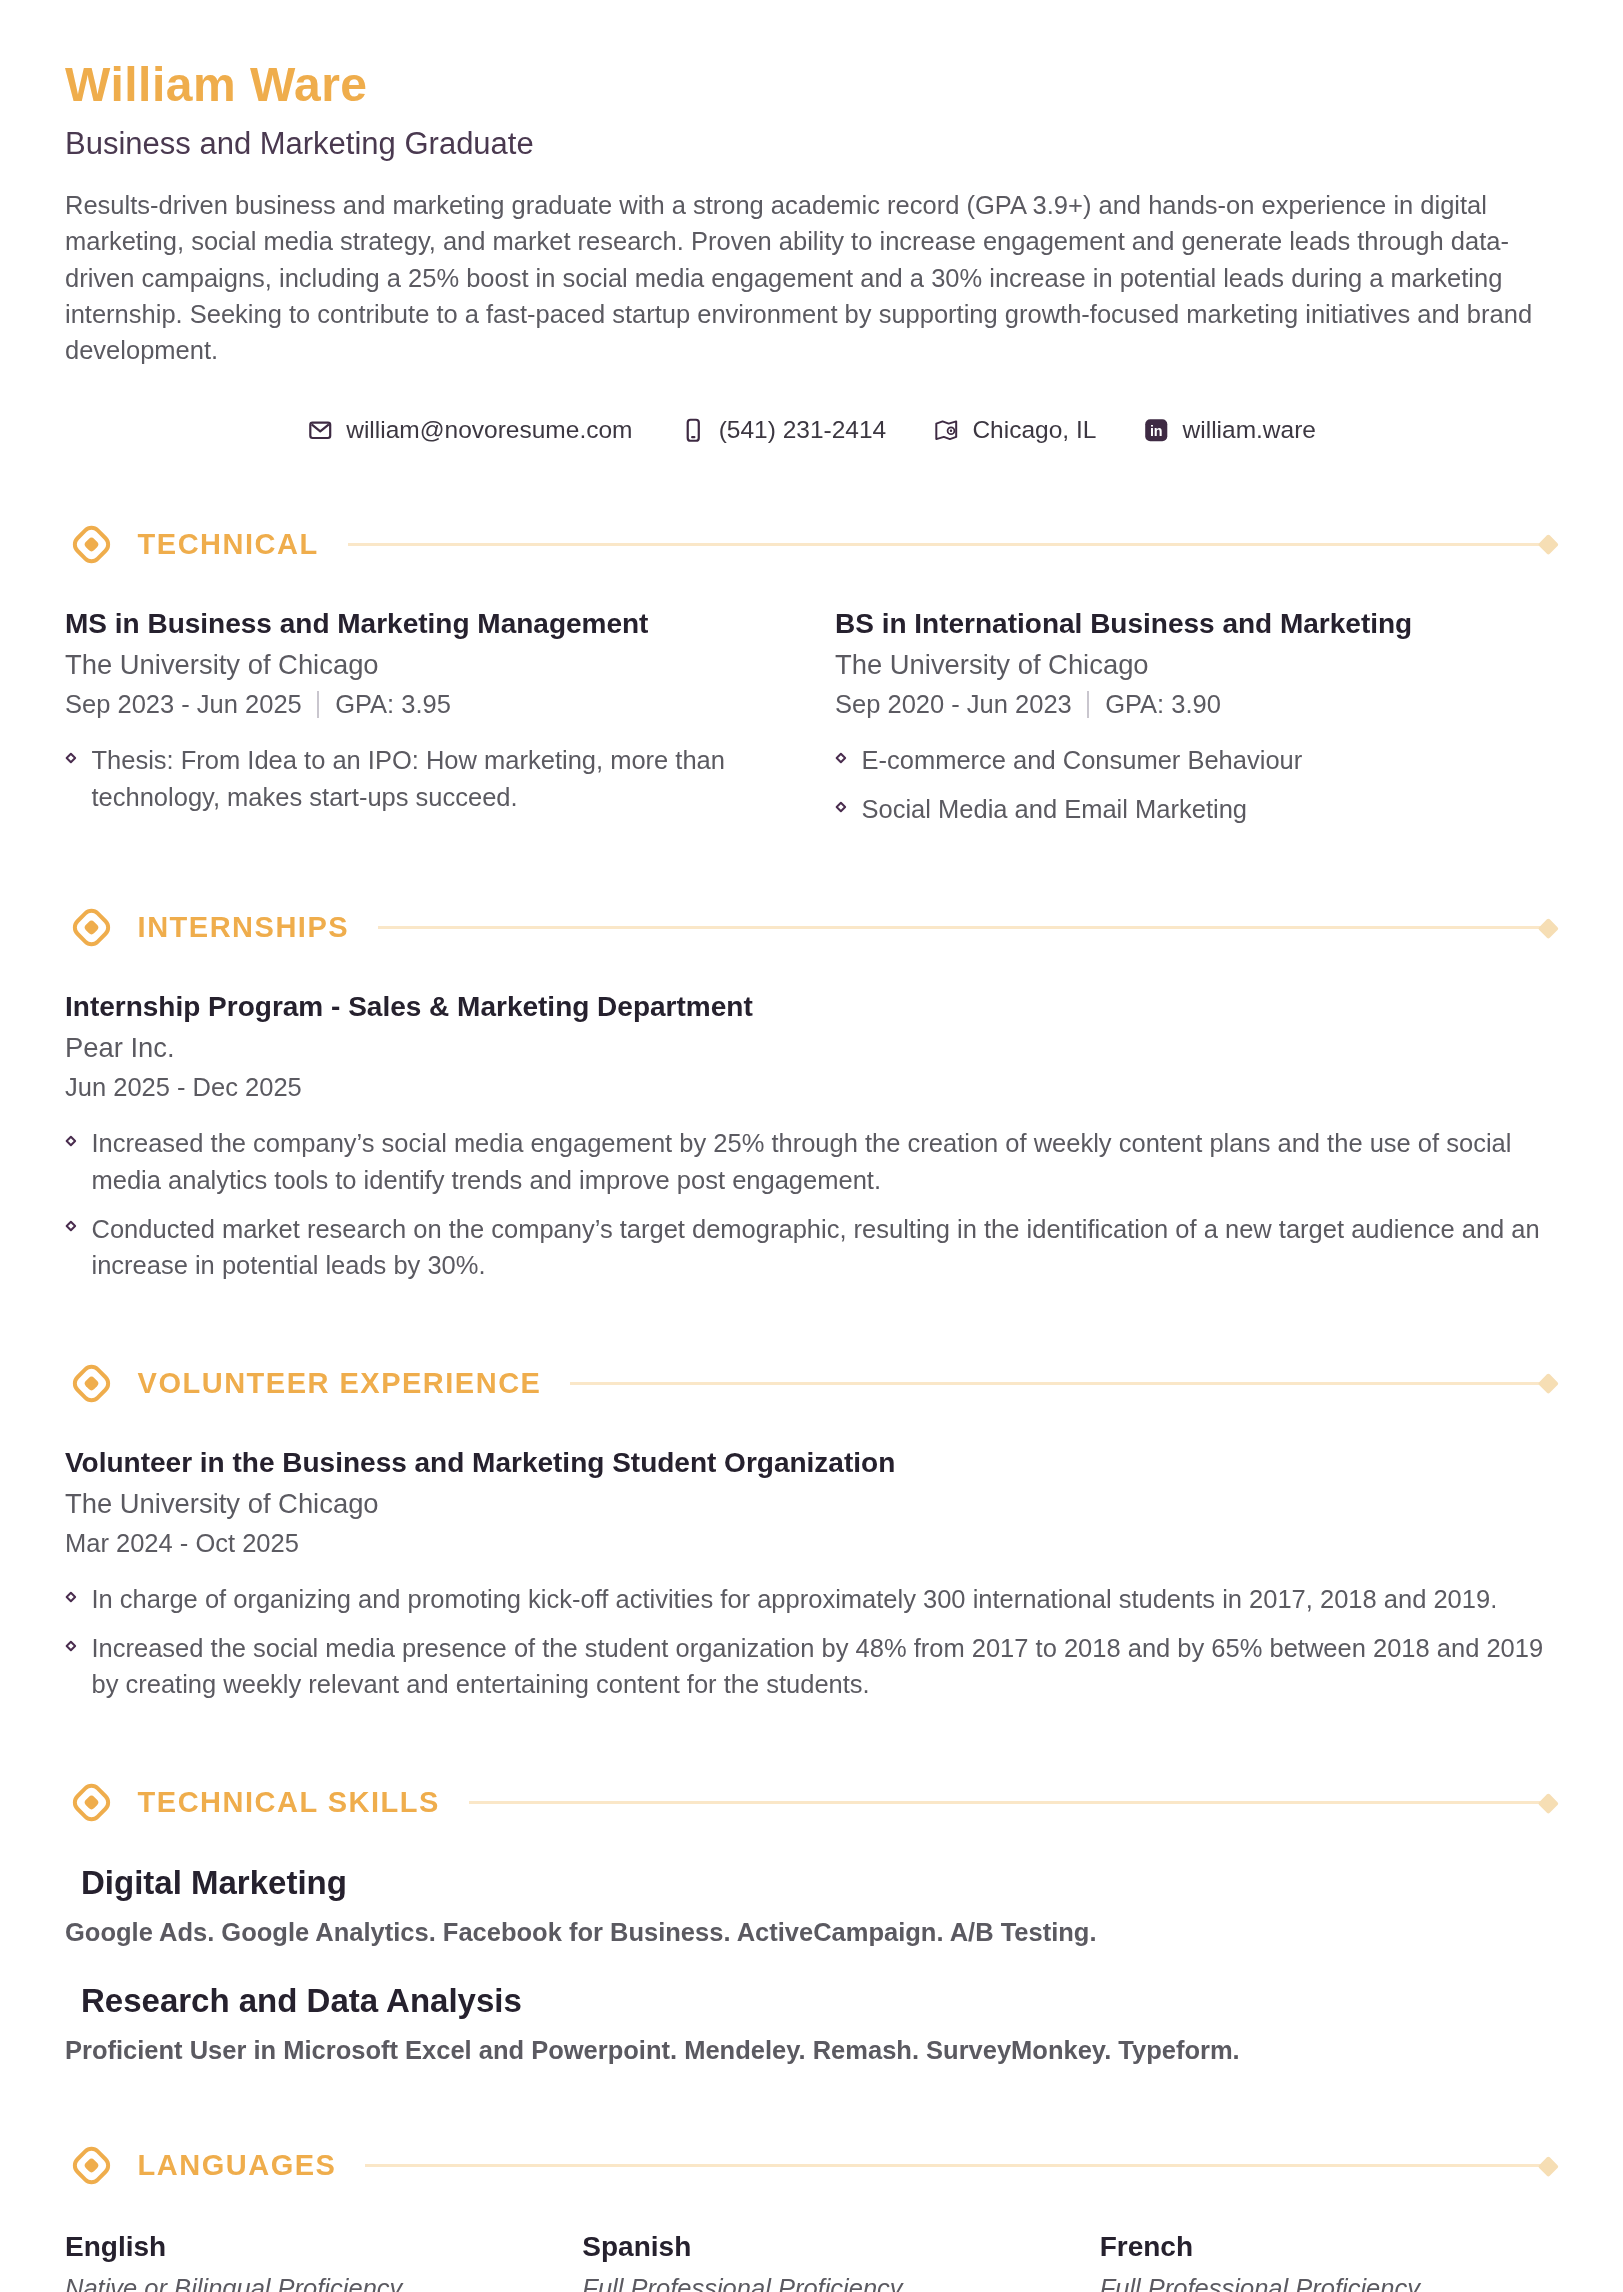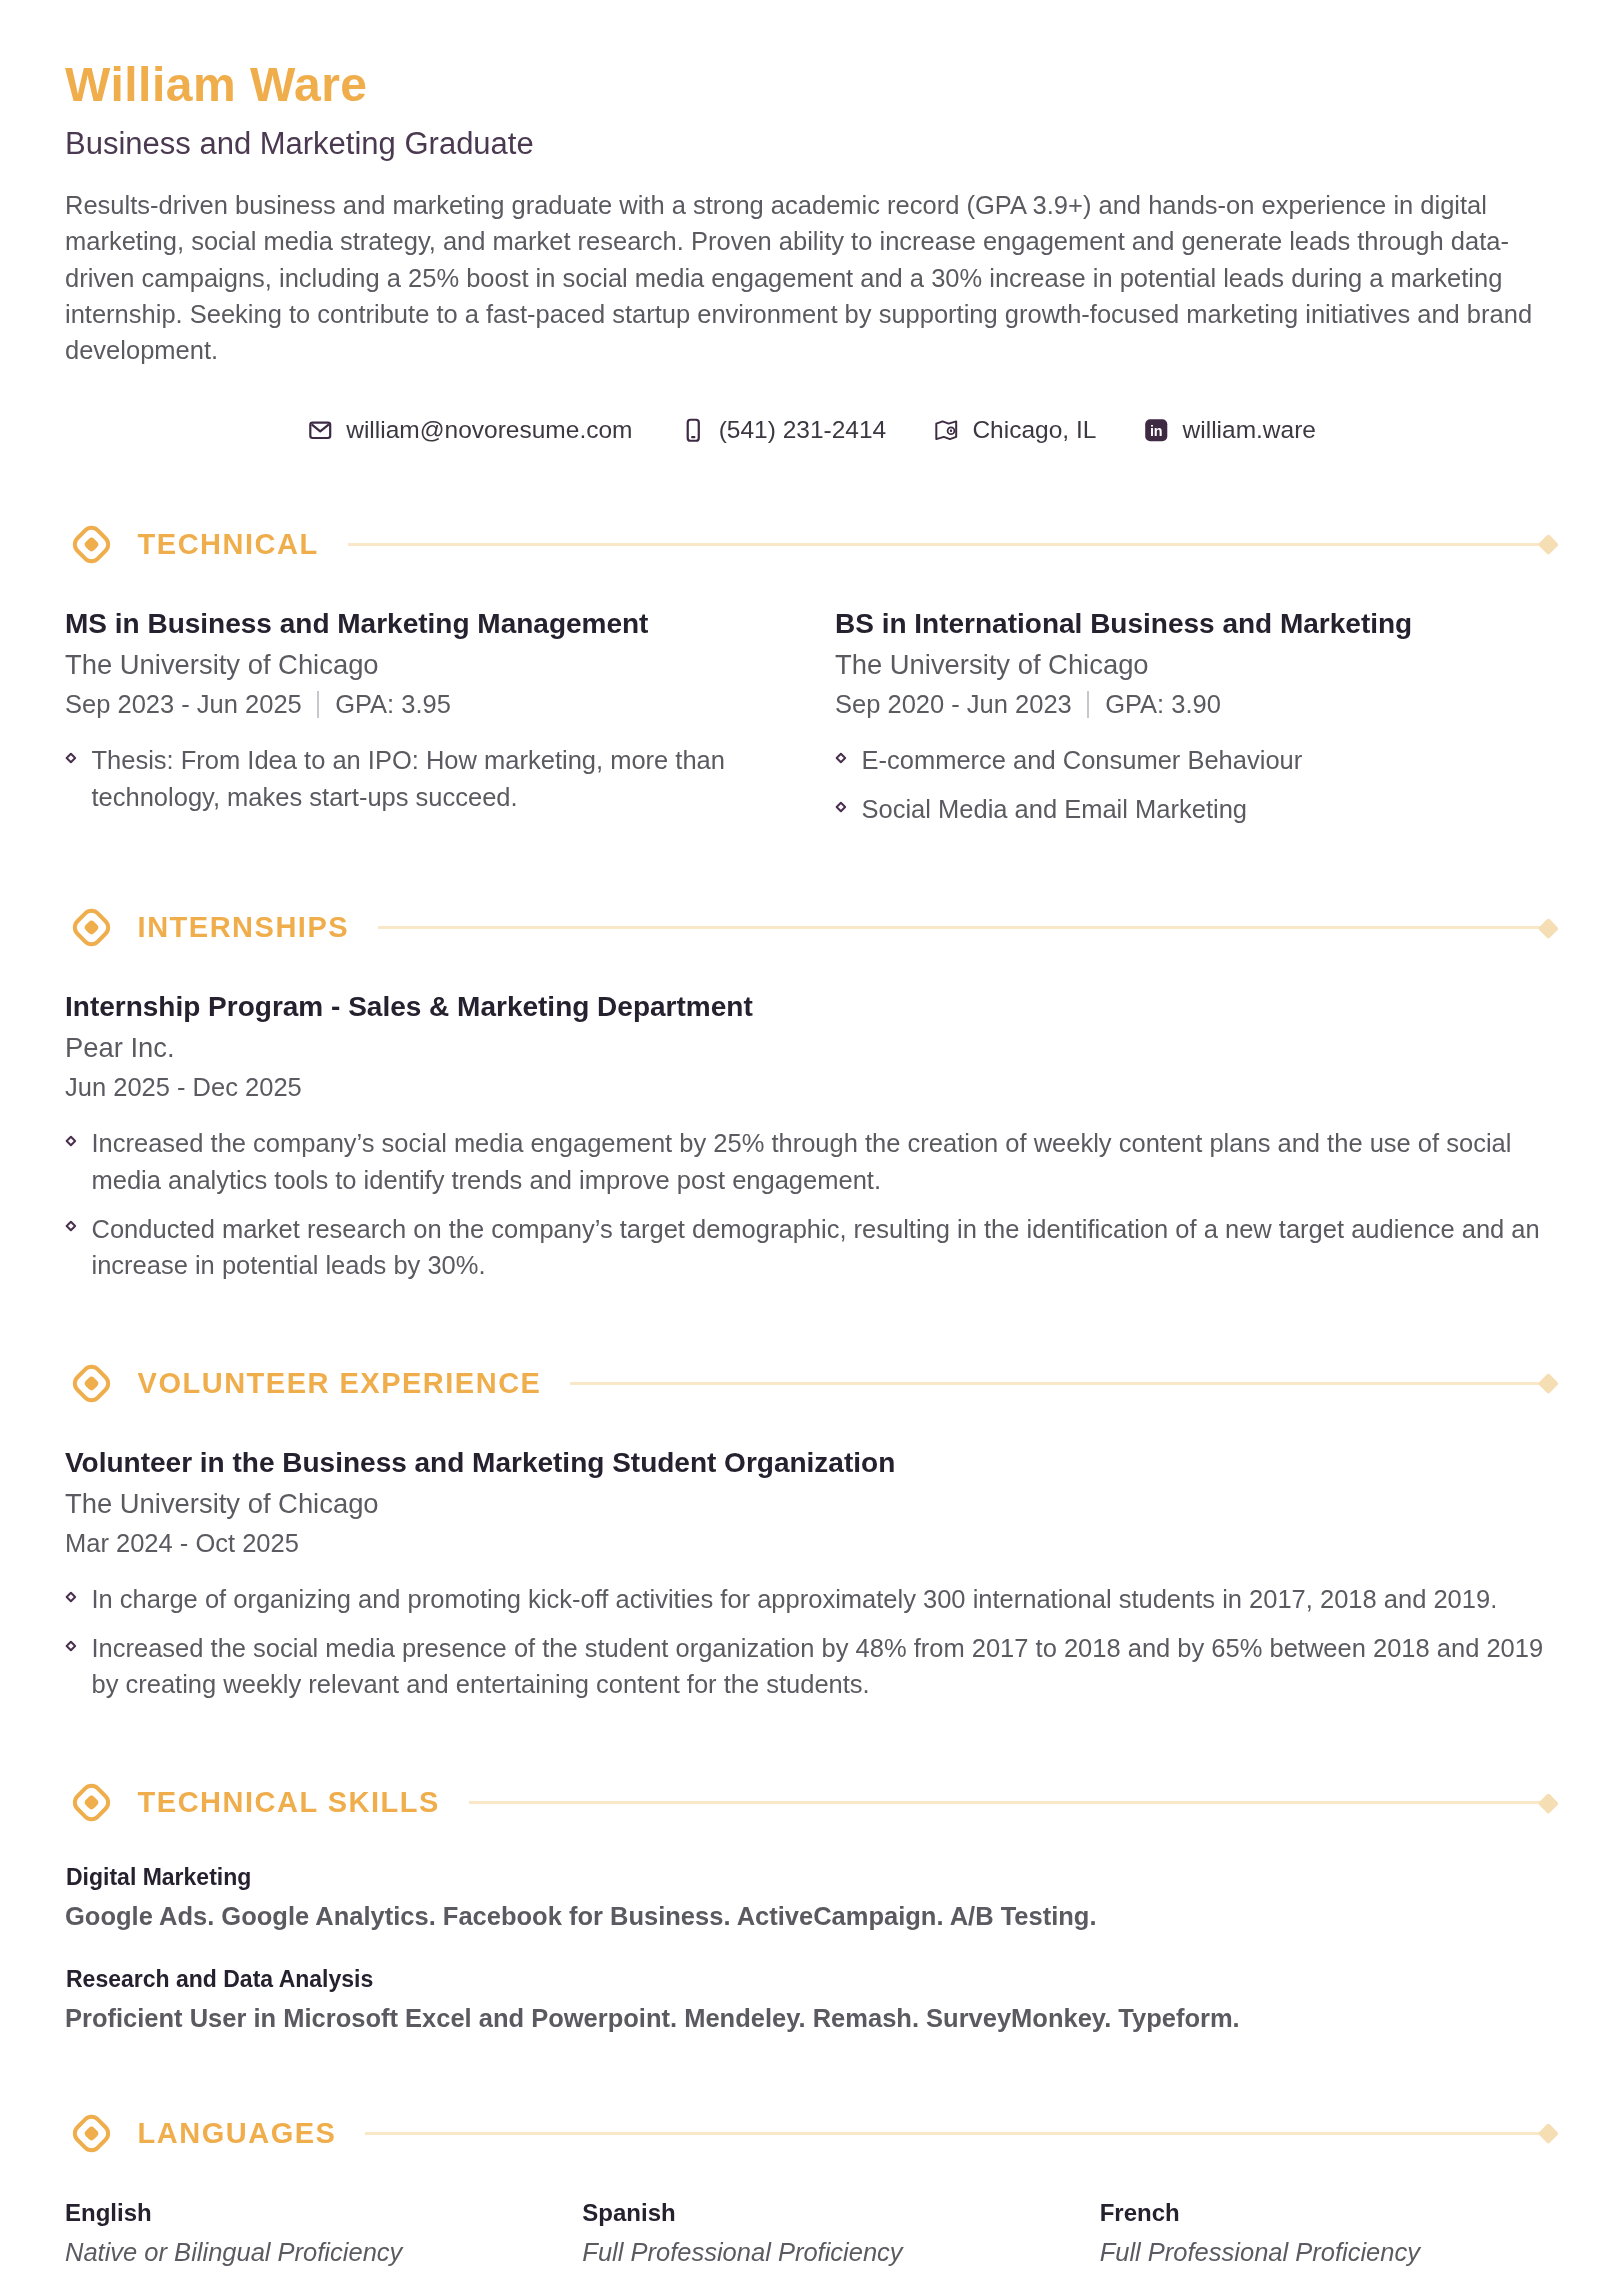--- a/index.html
+++ b/index.html
@@ -107,25 +107,25 @@
     flex:none;
     width:7.8px;height:7.8px;
     border:2.9px solid var(--bullet-purple);
     transform:rotate(45deg);
     border-radius:1px;
     margin:11.8px 16.7px 0 2px;
   }
   .italic{}
   
   .skill-group{margin-top:35px;}
-  .skill-name{font-size:23px;font-weight:700;color:var(--heading-text);margin:1px;}
+  .skill-name{font-size:33px;font-weight:700;color:var(--heading-text);margin:16px;}
   .skill-items{font-size:25.5px;color:var(--body-text);margin-top:10.8px;font-weight:bold;}
   
   .lang-grid{display:grid;grid-template-columns:1fr 1fr 1fr;column-gap:59px;margin-top:39px;}
-  .lang-name{font-size:24px;font-weight:700;color:var(--heading-text);margin:0;}
+  .lang-name{font-size:28px;font-weight:700;color:var(--heading-text);margin:0;}
   .lang-level{font-size:25.5px;font-style:italic;color:var(--body-text);margin-top:10.8px;}
 </style>
 </head>
 <body>
 
 <div class="page">
 
   <h1 class="name">William Ware</h1>
   <div class="job-title">Business and Marketing Graduate</div>
   <div class="summary">Results-driven business and marketing graduate with a strong academic record (GPA 3.9+) and hands-on experience in digital marketing, social media strategy, and market research. Proven ability to increase engagement and generate leads through data-driven campaigns, including a 25% boost in social media engagement and a 30% increase in potential leads during a marketing internship. Seeking to contribute to a fast-paced startup environment by supporting growth-focused marketing initiatives and brand development.</div>

